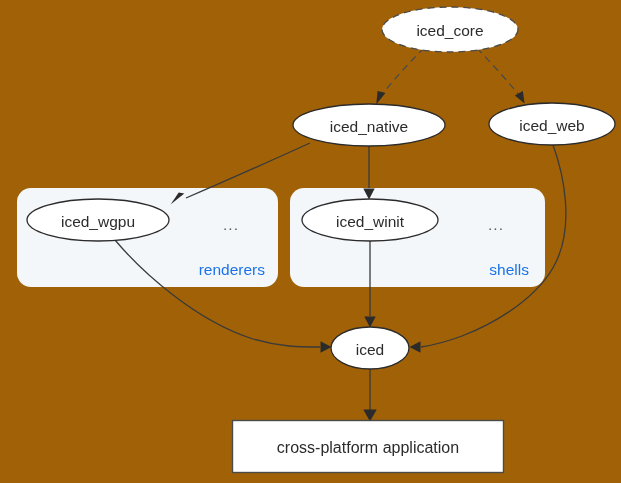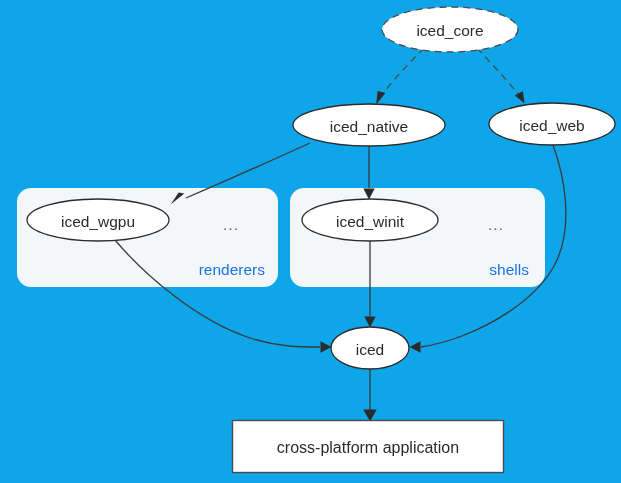--- a/index.html
+++ b/index.html
@@ -10,21 +10,21 @@
   body {
     width: 621px;
     height: 483px;
     font-family: "Liberation Sans", sans-serif;
     overflow: hidden;
   }
   #diagram-root {
     position: relative;
     width: 621px;
     height: 483px;
-    background: #0ea5e9;
+    background: #a16207;
   }
   svg.graph {
     display: block;
     width: 621px;
     height: 483px;
   }
   .node-ellipse {
     fill: #ffffff;
     stroke: #2b2b2b;
     stroke-width: 1.3;

